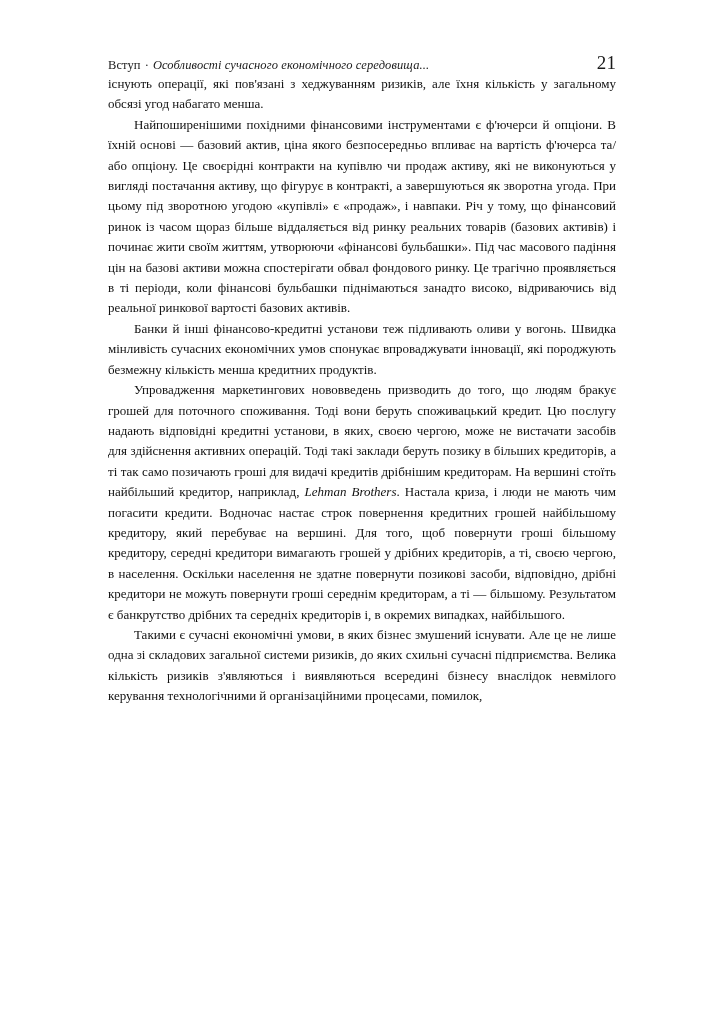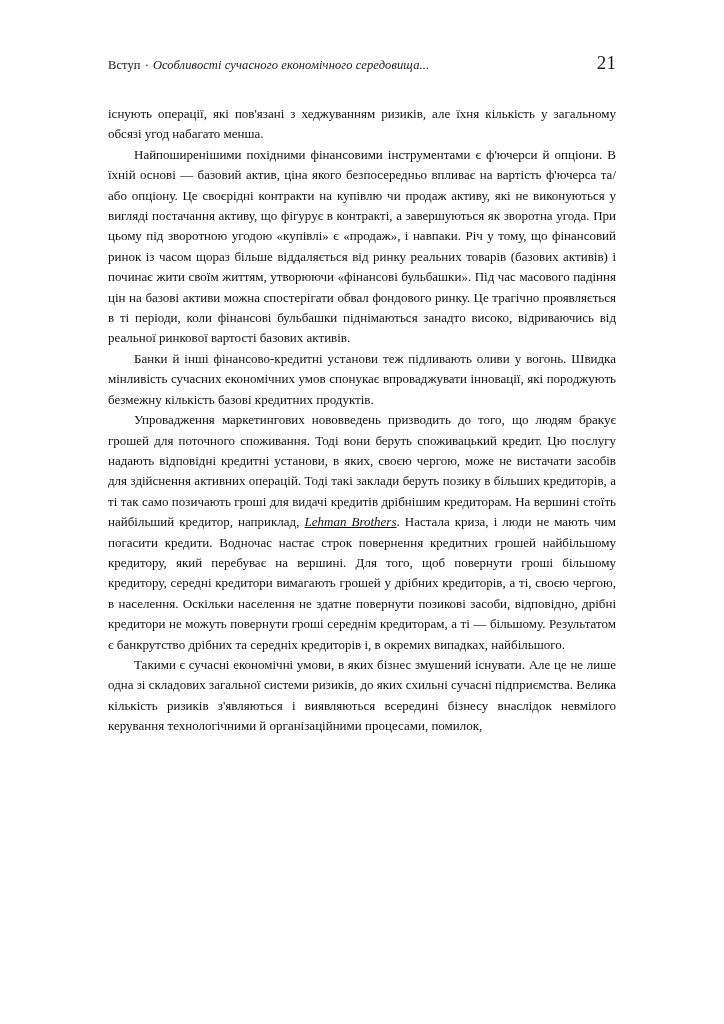--- a/index.html
+++ b/index.html
@@ -23,21 +23,20 @@
     height: 1024px;
     box-sizing: border-box;
     padding: 52px 108px 40px 108px;
   }
   .running-head {
     display: flex;
     align-items: baseline;
     justify-content: space-between;
     font-size: 12.5px;
     color: #1a1a1a;
-    margin-bottom: 30px;
     letter-spacing: 0.1px;
   }
   .running-head .rh-left {
     white-space: nowrap;
     overflow: hidden;
     text-overflow: ellipsis;
   }
   .rh-section {
     font-style: normal;
   }
@@ -61,36 +60,35 @@
   }
   .body-text p {
     margin: 0;
     text-indent: 26px;
   }
   .body-text p.no-indent {
     text-indent: 0;
   }
   em {
     font-style: italic;
-    text-decoration: underline;
   }
 </style>
 </head>
 <body>
 
 <div class="page">
 
   <div class="running-head">
     <div class="rh-left">
       <span class="rh-section">Вступ</span><span class="rh-sep">·</span><span class="rh-title">Особливості сучасного економічного середовища...</span>
     </div>
     <div class="folio">21</div>
   </div>
 
   <div class="body-text">
     <p class="no-indent">існують операції, які пов'язані з хеджуванням ризиків, але їхня кількість у загальному обсязі угод набагато менша.</p>
     <p>Найпоширенішими похідними фінансовими інструментами є ф'ючерси й опціони. В їхній основі — базовий актив, ціна якого безпосередньо впливає на вартість ф'ючерса та/або опціону. Це своєрідні контракти на купівлю чи продаж активу, які не виконуються у вигляді постачання активу, що фігурує в контракті, а завершуються як зворотна угода. При цьому під зворотною угодою «купівлі» є «продаж», і навпаки. Річ у тому, що фінансовий ринок із часом щораз більше віддаляється від ринку реальних товарів (базових активів) і починає жити своїм життям, утворюючи «фінансові бульбашки». Під час масового падіння цін на базові активи можна спостерігати обвал фондового ринку. Це трагічно проявляється в ті періоди, коли фінансові бульбашки піднімаються занадто високо, відриваючись від реальної ринкової вартості базових активів.</p>
-    <p>Банки й інші фінансово-кредитні установи теж підливають оливи у вогонь. Швидка мінливість сучасних економічних умов спонукає впроваджувати інновації, які породжують безмежну кількість базові кредитних продуктів.</p>
+    <p>Банки й інші фінансово-кредитні установи теж підливають оливи у вогонь. Швидка мінливість сучасних економічних умов спонукає впроваджувати інновації, які породжують безмежну кількість менша кредитних продуктів.</p>
     <p><span>Упровадження маркетингових нововведень призводить до того, що людям бракує грошей для поточного споживання. Тоді вони беруть споживацький кредит. Цю послугу надають відповідні кредитні установи, в яких, своєю чергою, може не вистачати засобів для здійснення активних операцій. Тоді такі заклади беруть позику в більших кредиторів, а ті так само позичають гроші для видачі кредитів дрібнішим кредиторам. На вершині стоїть найбільший кредитор, наприклад, </span><em>Lehman Brothers</em><span>. Настала криза, і люди не мають чим погасити кредити. Водночас настає строк повернення кредитних грошей найбільшому кредитору, який перебуває на вершині. Для того, щоб повернути гроші більшому кредитору, середні кредитори вимагають грошей у дрібних кредиторів, а ті, своєю чергою, в населення. Оскільки населення не здатне повернути позикові засоби, відповідно, дрібні кредитори не можуть повернути гроші середнім кредиторам, а ті — більшому. Результатом є банкрутство дрібних та середніх кредиторів і, в окремих випадках, найбільшого.</span></p>
     <p>Такими є сучасні економічні умови, в яких бізнес змушений існувати. Але це не лише одна зі складових загальної системи ризиків, до яких схильні сучасні підприємства. Велика кількість ризиків з'являються і виявляються всередині бізнесу внаслідок невмілого керування технологічними й організаційними процесами, помилок,</p>
   </div>
 
 </div>
 
 </body></html>

